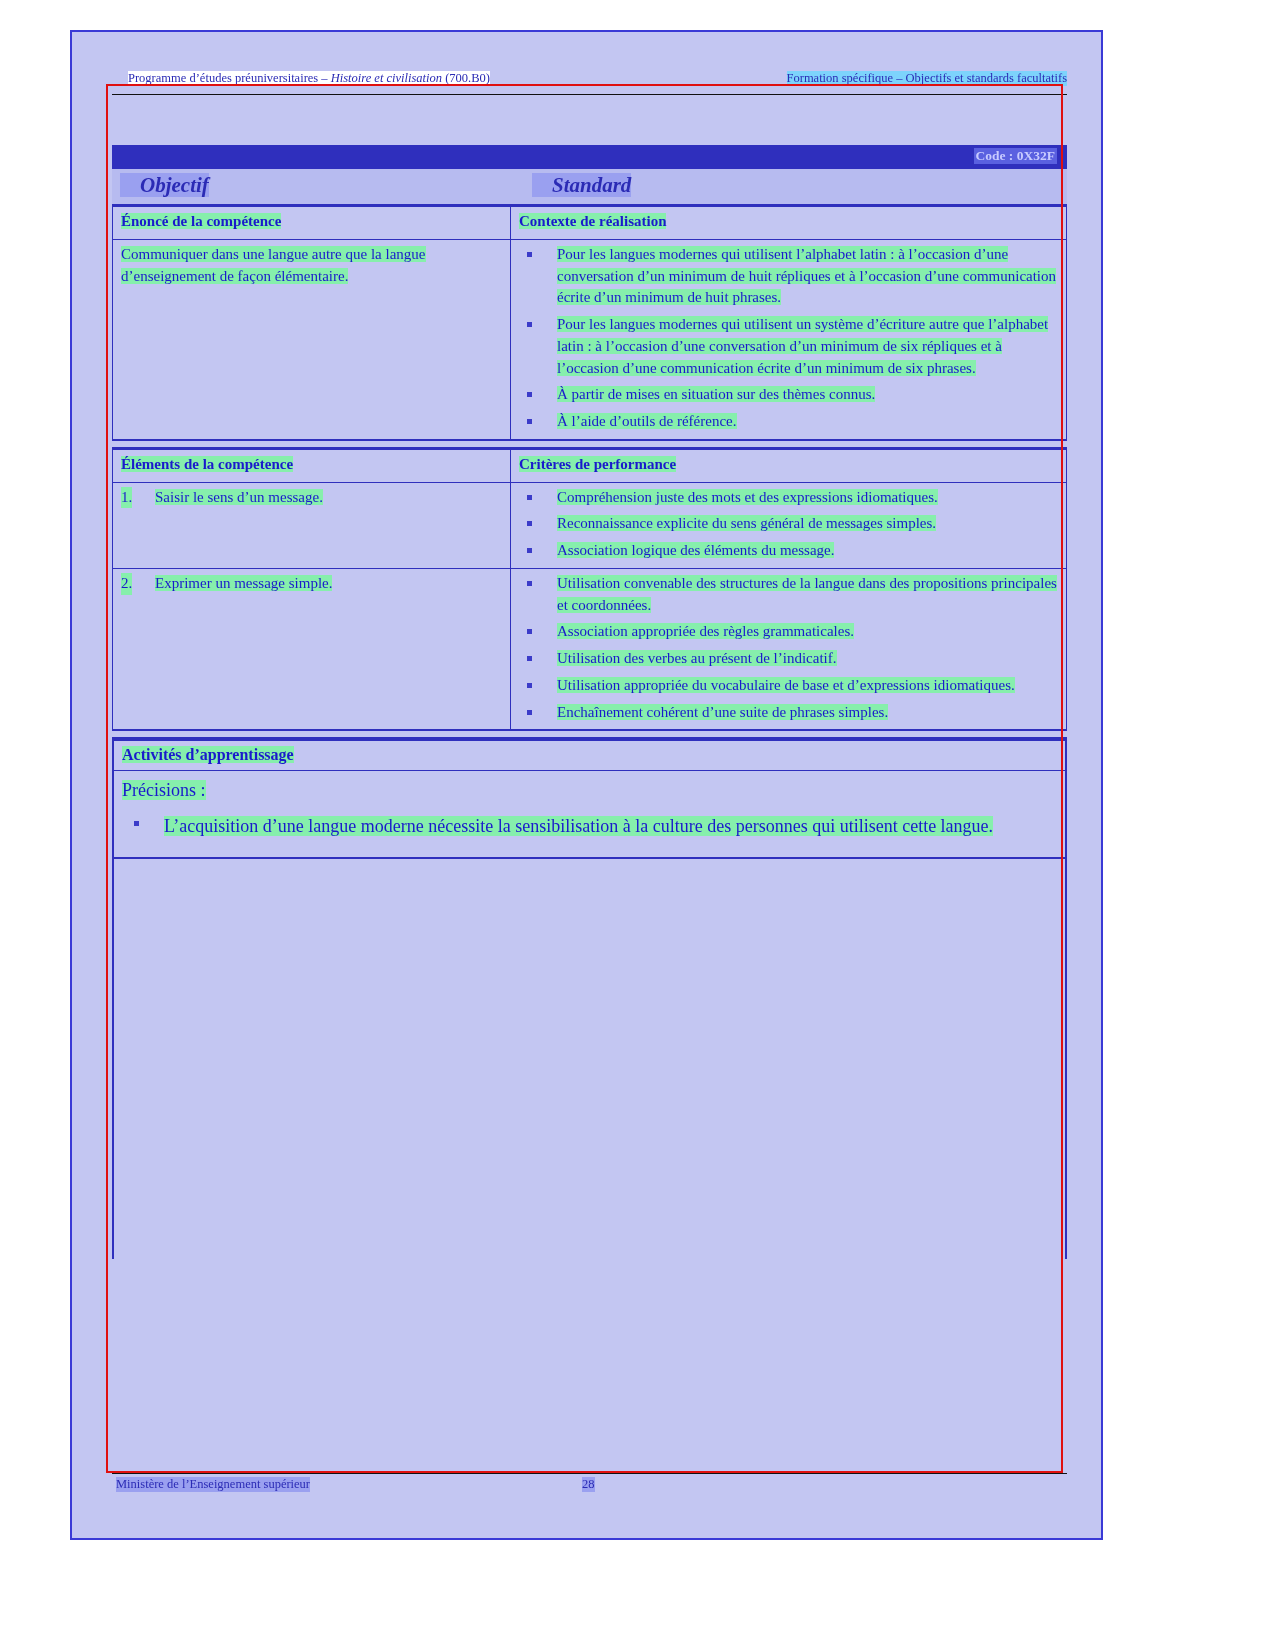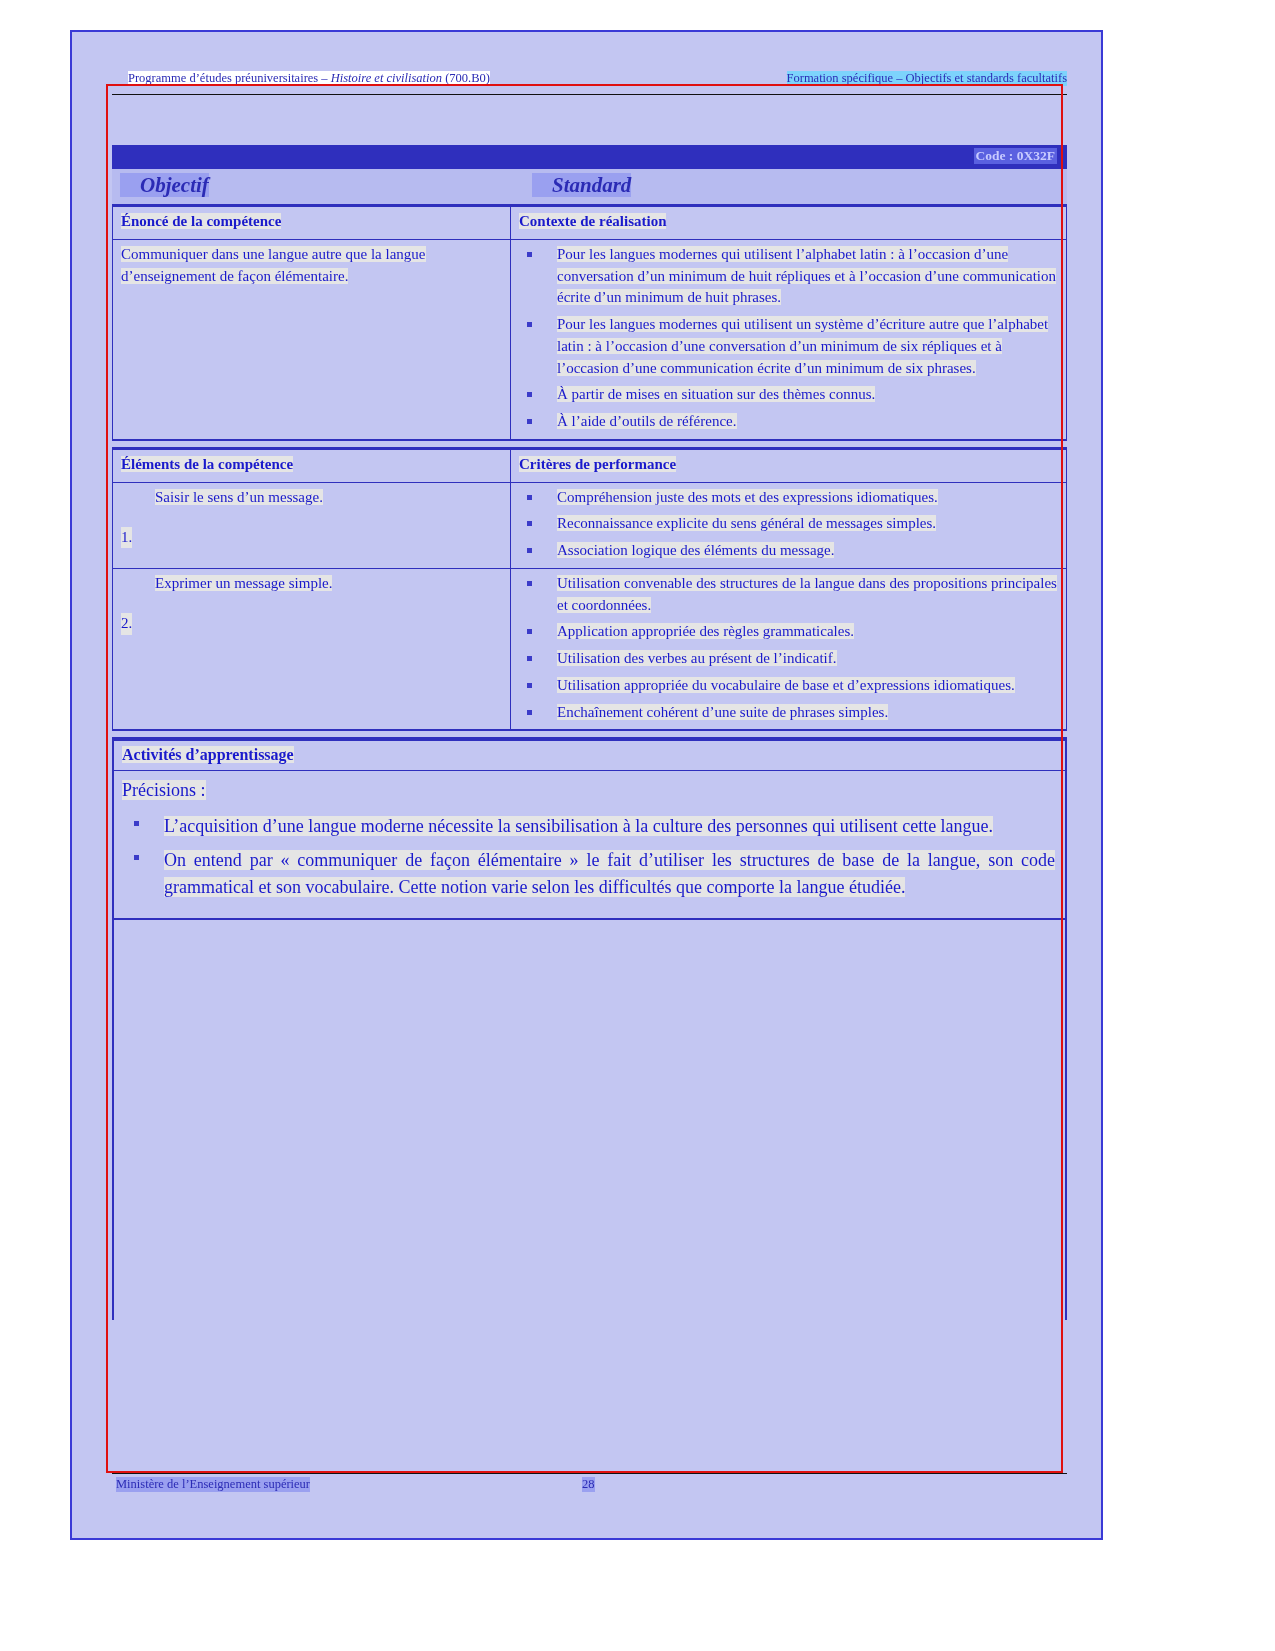--- a/index.html
+++ b/index.html
@@ -126,21 +126,21 @@
   }
   .tbl .sep td {
     border-top: 1.5px solid #2f2fbd;
   }
   .block-end {
     height: 6px;
     border-top: 2px solid #2f2fbd;
     border-bottom: 2px solid #2f2fbd;
     background: #c3c6f2;
   }
-  .hl { background: #e5e5e5; margin-top: 40px; }
+  .hl { background: #86efac; }
 
   ul.bul {
     list-style: none;
     margin: 0;
     padding: 0;
   }
   ul.bul li {
     position: relative;
     padding-left: 38px;
     margin-bottom: 5px;
@@ -309,39 +309,38 @@
         </tr>
         <tr class="sep">
           <td>
             <ol class="num">
               <li><span class="n hl">2.</span><span class="hl">Exprimer un message simple.</span></li>
             </ol>
           </td>
           <td>
             <ul class="bul">
               <li><span class="hl">Utilisation convenable des structures de la langue dans des propositions principales et coordonnées.</span></li>
-              <li><span class="hl">Application appropriée des règles grammaticales.</span></li>
+              <li><span class="hl">Association appropriée des règles grammaticales.</span></li>
               <li><span class="hl">Utilisation des verbes au présent de l’indicatif.</span></li>
               <li><span class="hl">Utilisation appropriée du vocabulaire de base et d’expressions idiomatiques.</span></li>
               <li><span class="hl">Enchaînement cohérent d’une suite de phrases simples.</span></li>
             </ul>
           </td>
         </tr>
       </tbody>
     </table>
 
     <div class="block-end"></div>
 
     <div class="act-wrap">
       <div class="act-title"><span class="hl">Activités d’apprentissage</span></div>
       <div class="act-body">
         <div class="prec"><span class="hl">Précisions :</span></div>
         <ul class="bul">
           <li><span class="hl">L’acquisition d’une langue moderne nécessite la sensibilisation à la culture des personnes qui utilisent cette langue.</span></li>
-          <li><span class="hl">On entend par « communiquer de façon élémentaire » le fait d’utiliser les structures de base de la langue, son code grammatical et son vocabulaire. Cette notion varie selon les difficultés que comporte la langue étudiée.</span></li>
         </ul>
       </div>
     </div>
 
     <div class="empty-body"></div>
 
   </div>
 
   <div class="footer">
     <span class="f-left">Ministère de l’Enseignement supérieur</span>

